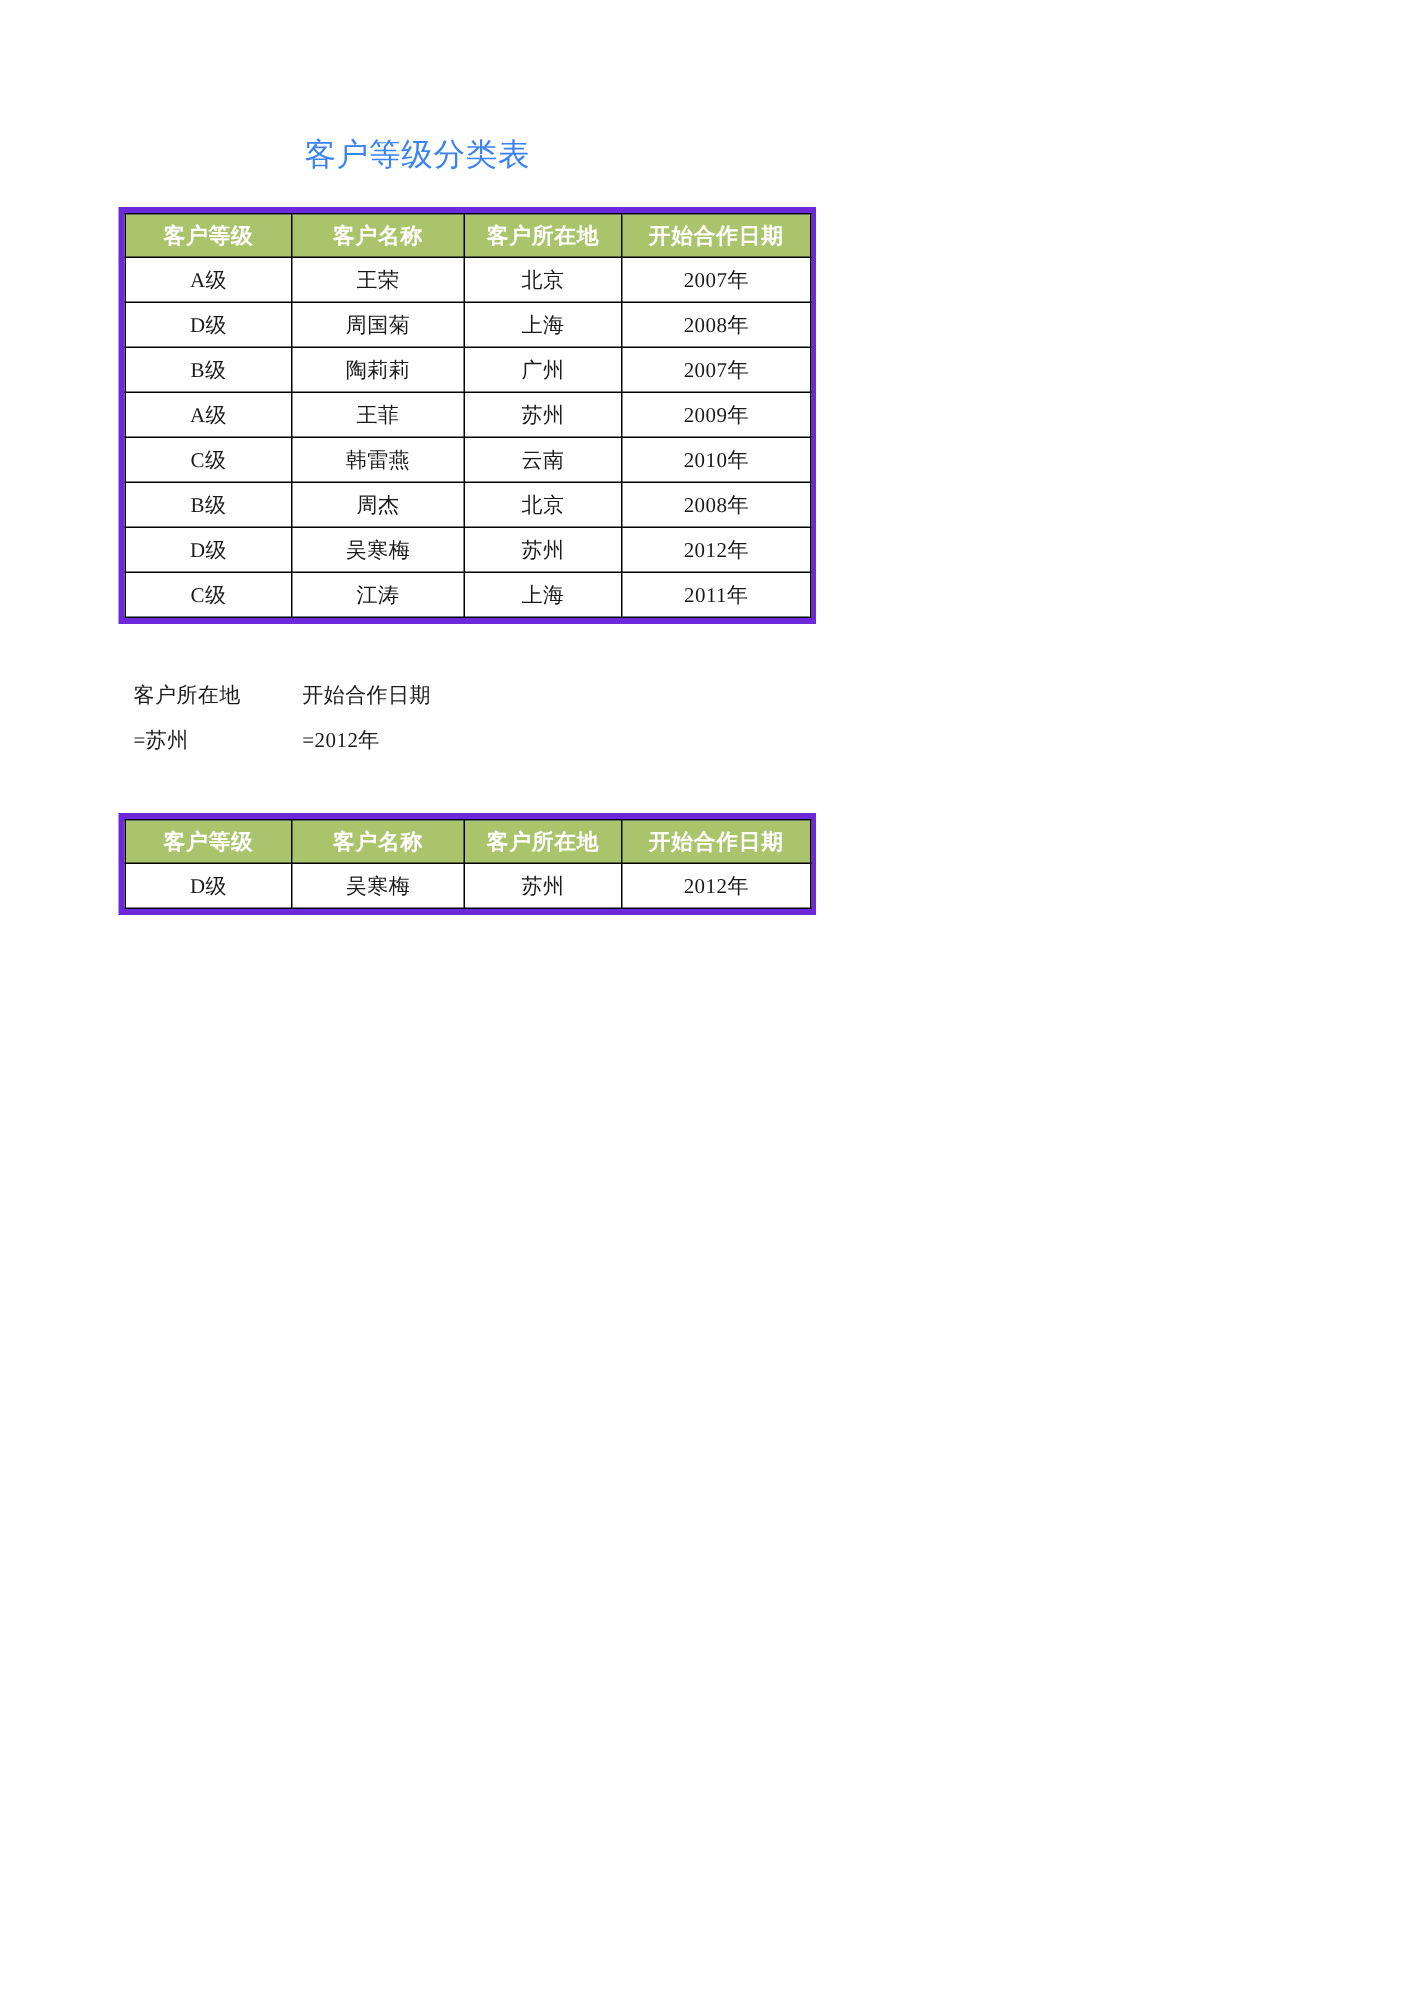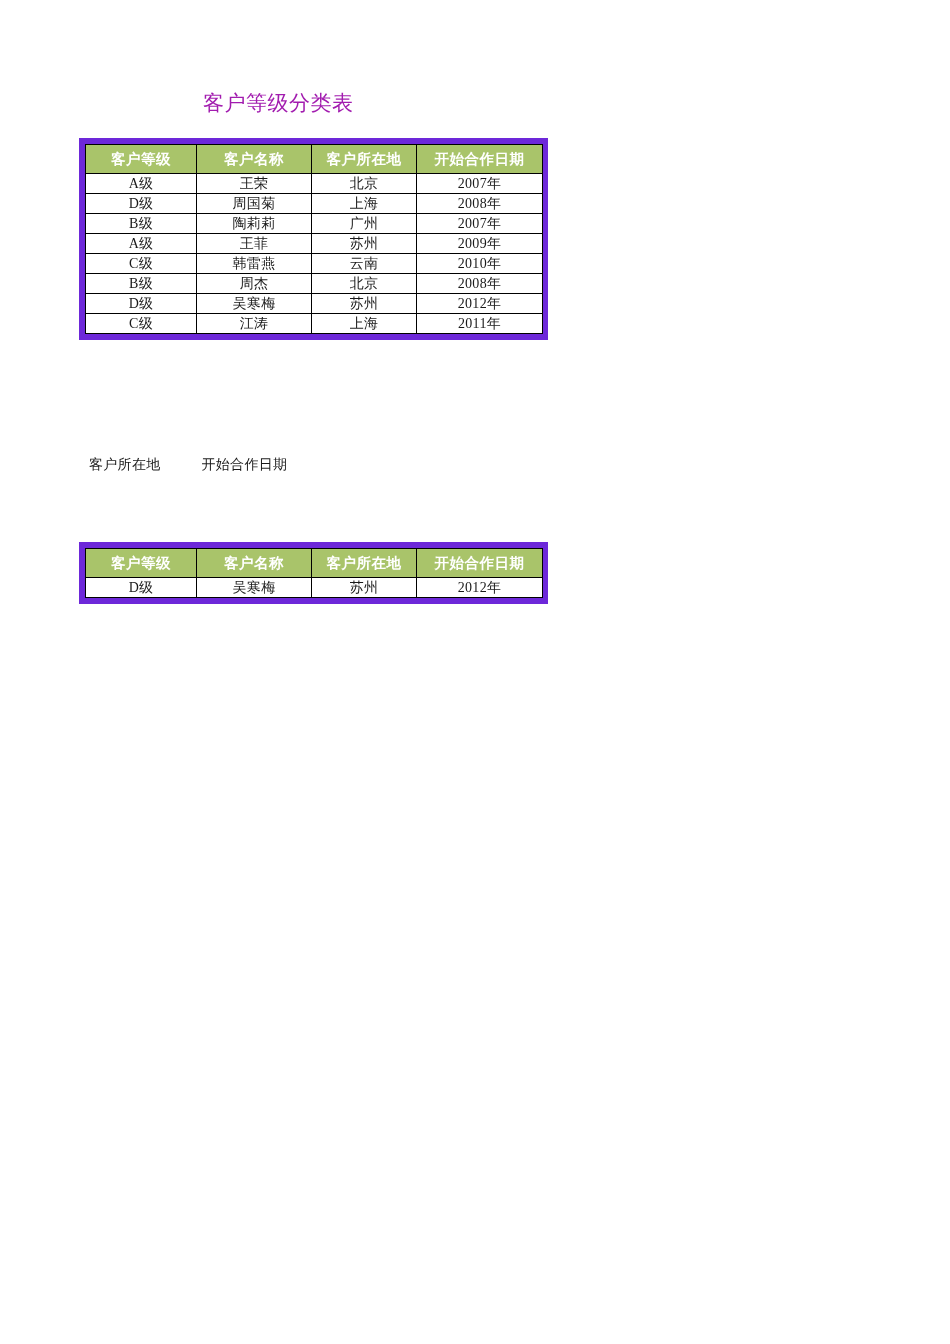--- a/index.html
+++ b/index.html
@@ -16,59 +16,59 @@
     overflow: hidden;
   }
 
   .page-title {
     position: absolute;
     left: 203px;
     top: 88px;
     font-size: 21px;
     line-height: 30px;
     letter-spacing: 0.5px;
-    color: #a21caf;
+    color: #3b82f6;
     white-space: nowrap;
   }
 
   
   .xl-table {
     position: absolute;
     border-collapse: collapse;
     table-layout: fixed;
     background: #ffffff;
   }
   .xl-table td, .xl-table th {
     border: 1px solid #000000;
     text-align: center;
     vertical-align: middle;
     font-weight: normal;
     font-size: 14px;
     padding: 0;
-    height: 20px;
+    height: 30px;
     box-sizing: border-box;
     white-space: nowrap;
   }
   .xl-table th {
     background: #a9c46a;
     color: #ffffff;
     font-size: 14.5px;
     font-weight: bold;
     letter-spacing: 0.5px;
     height: 29px;
   }
   .xl-table td {
     color: #1a1a1a;
     letter-spacing: 0.3px;
   }
 
   
   .table-wrap {
     position: absolute;
-    border: 6px solid #6d28d9;
+    border: 4px solid #6d28d9;
     box-sizing: content-box;
     background: #84cc16;
   }
   .table-wrap .xl-table {
     position: static;
     width: 100%;
   }
 
   
   #main-table-wrap {
@@ -181,20 +181,24 @@
       </tr>
     </tbody>
   </table>
 </div>
 
 <div class="criteria">
   <div class="criteria-row">
     <span class="criteria-cell">客户所在地</span>
     <span class="criteria-cell">开始合作日期</span>
   </div>
+  <div class="criteria-row">
+    <span class="criteria-cell">=苏州</span>
+    <span class="criteria-cell">=2012年</span>
+  </div>
 </div>
 
 <div class="table-wrap" id="result-table-wrap">
   <table class="xl-table">
     <colgroup>
       <col class="c1">
         <col class="c2">
         <col class="c3">
         <col class="c4">
     </colgroup>

